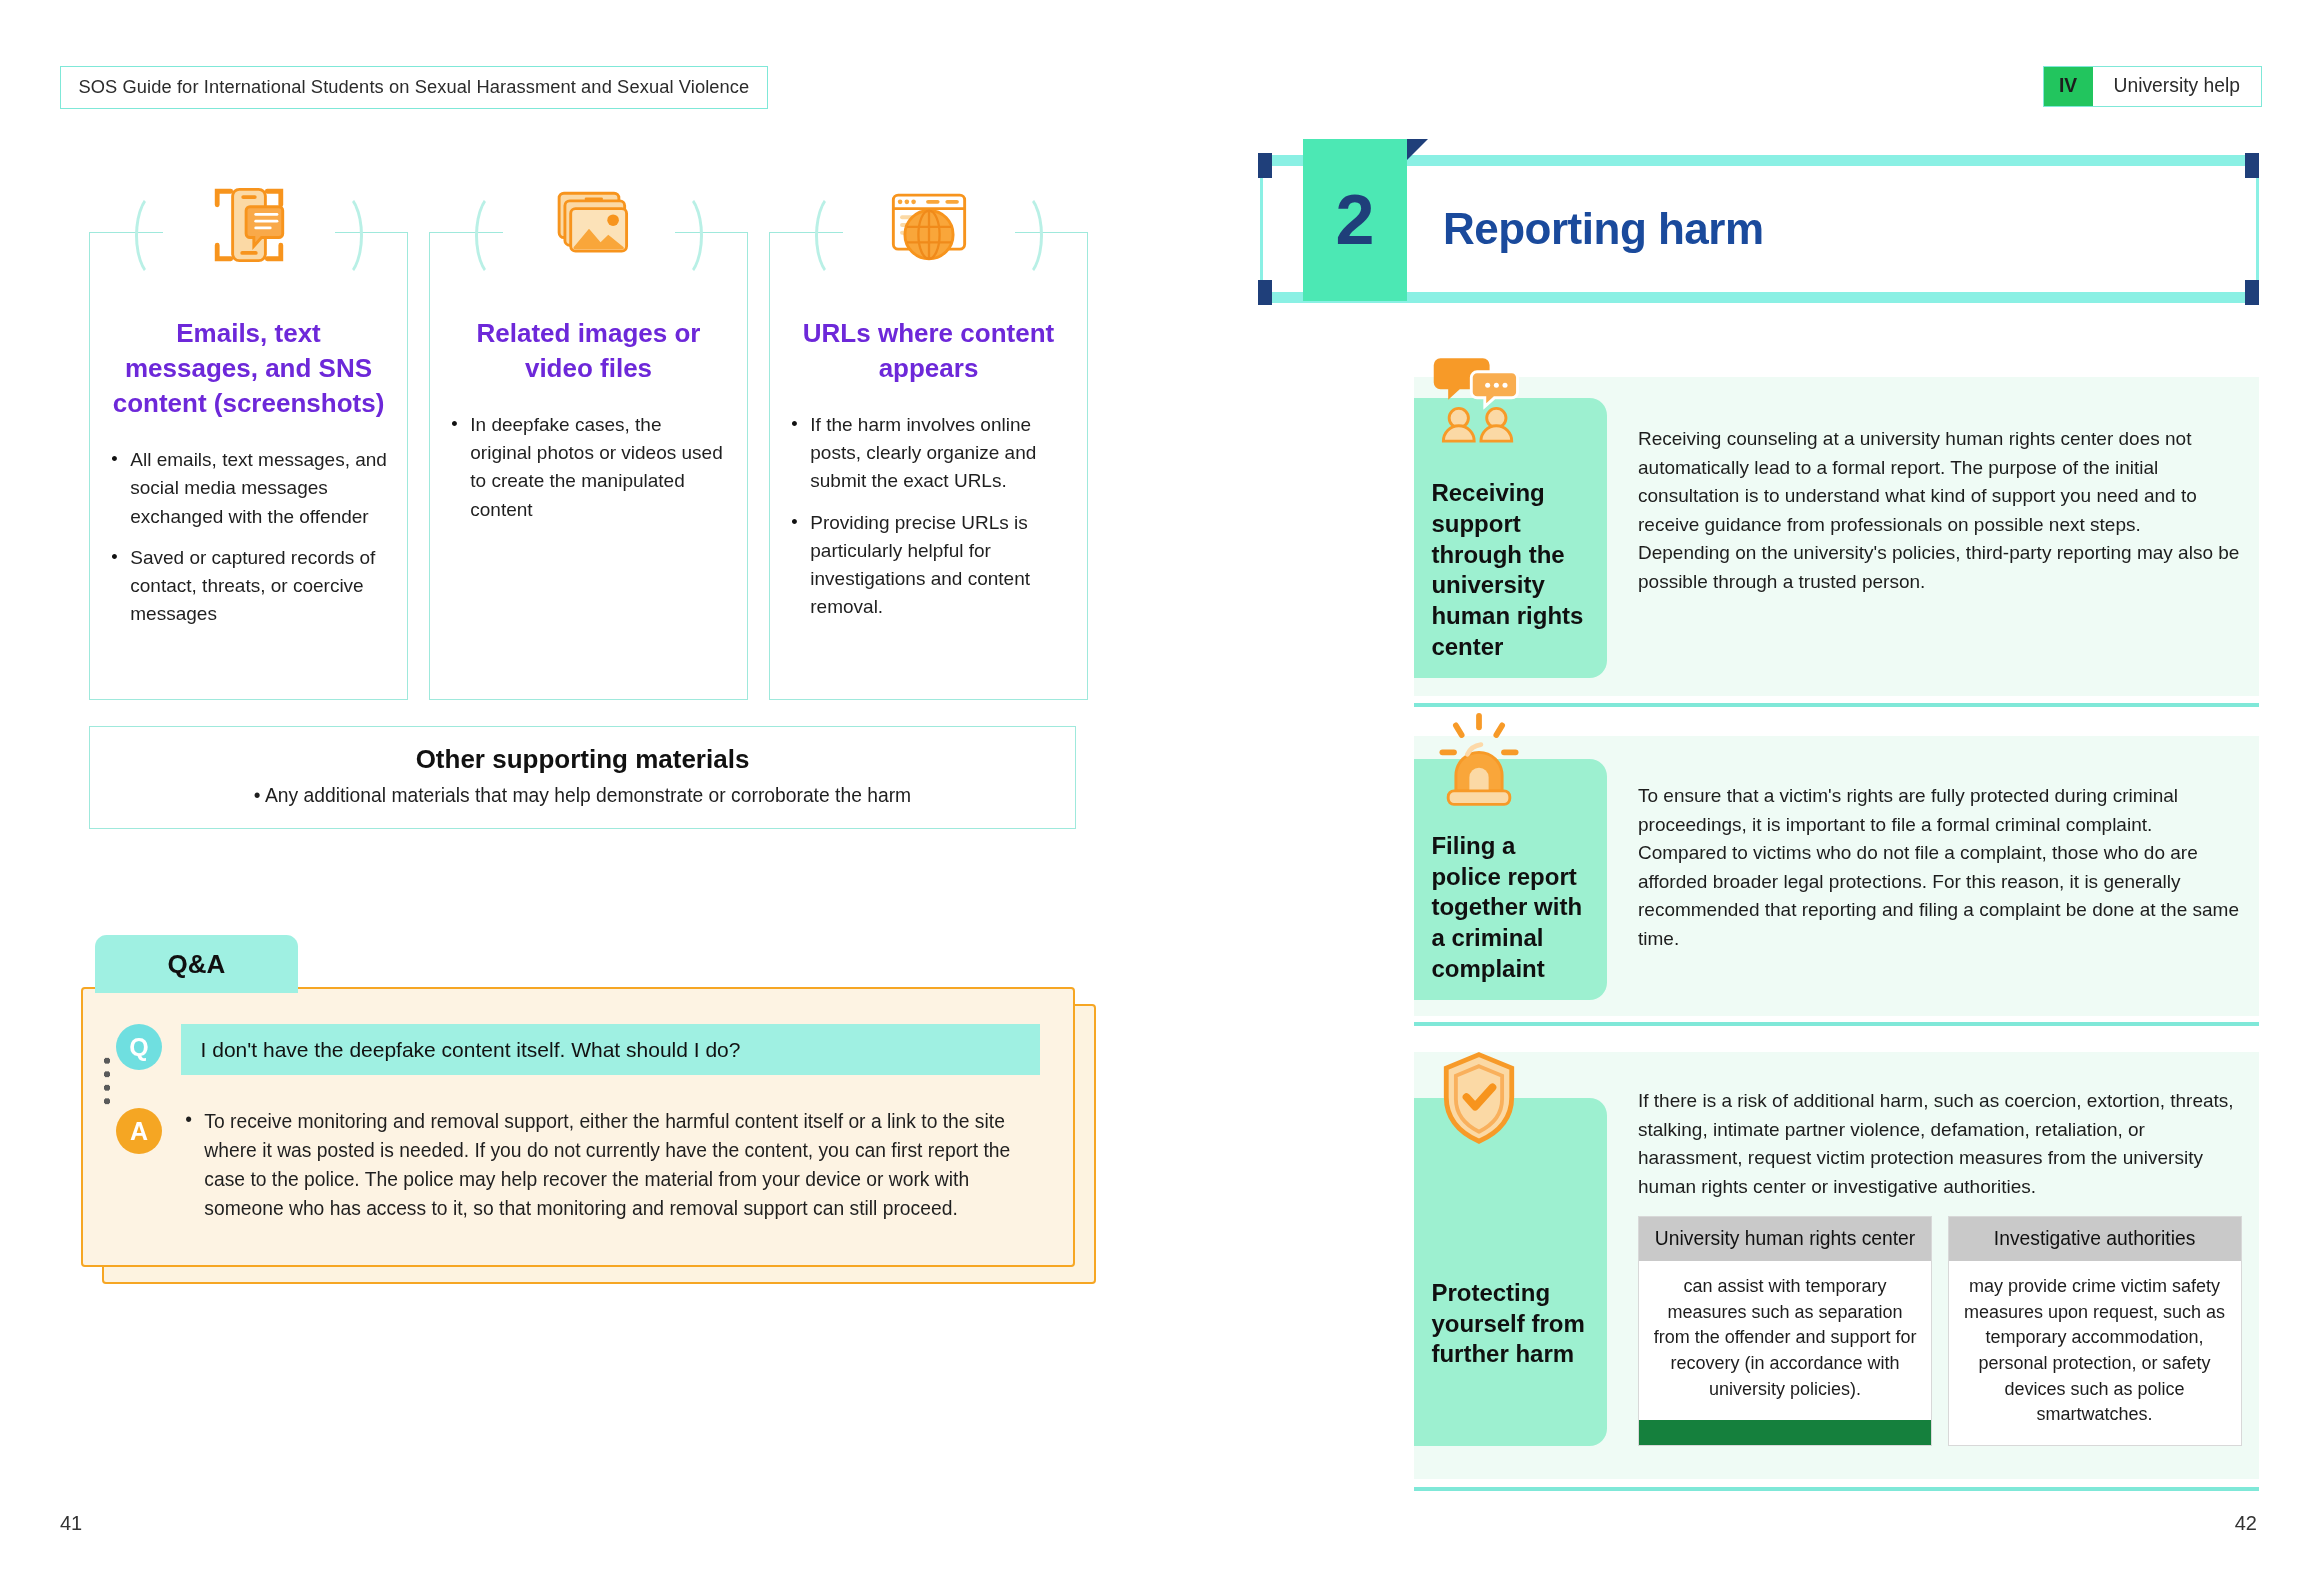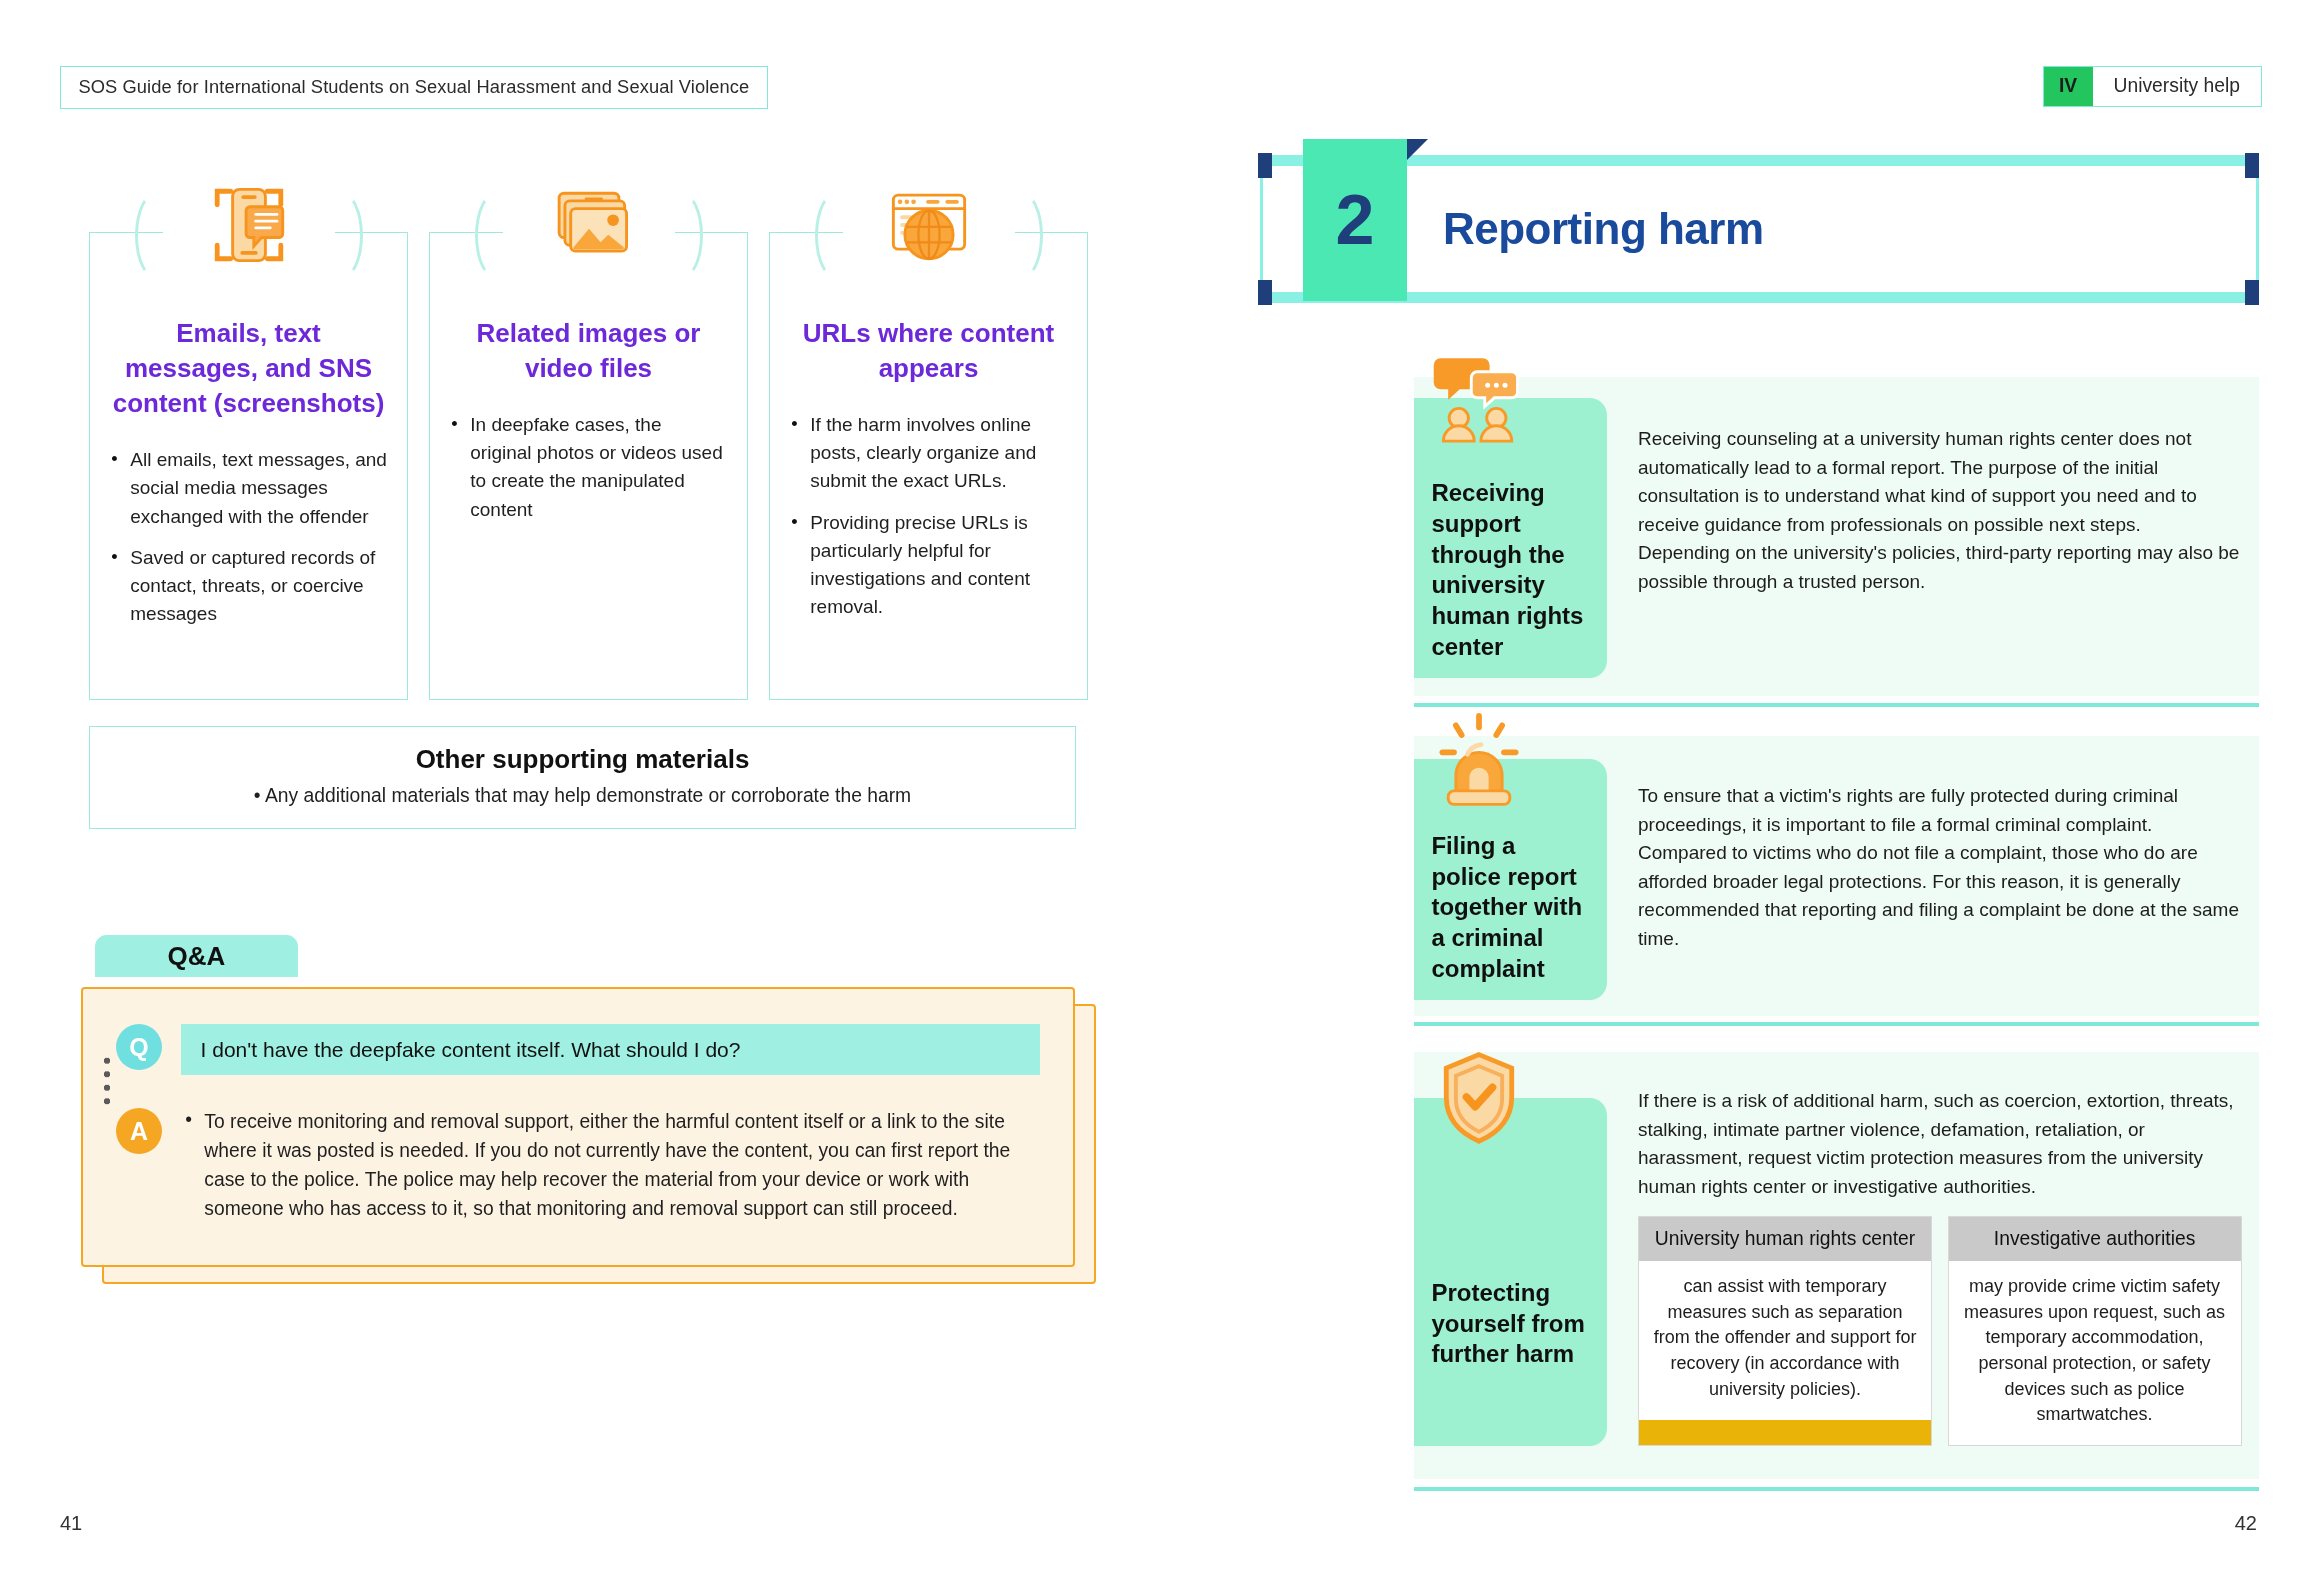--- a/index.html
+++ b/index.html
@@ -85,21 +85,21 @@
     border: 1.9px solid #9fe9dc; background: #fff;
     padding: 17.4px 19.3px 21px 19.3px; text-align: center;
   }
   .other-box h4 { font-size: 26px; font-weight: bold; margin-bottom: 9.7px; color: #111; }
   .other-box p { font-size: 19.3px; color: #1f1f1f; }
   .other-box p::before { content: "• "; }
 
   
   .qa-tab {
     position: absolute; left: 95px; top: 935px;
-    width: 203px; height: 42px;
+    width: 203px; height: 58px;
     background: #9ff0e2; border-radius: 11.6px 11.6px 0 0;
     display: flex; align-items: center; justify-content: center;
     font-size: 26px; font-weight: bold; color: #101010; z-index: 3;
   }
   .qa-shadow {
     position: absolute; left: 102px; top: 1004px;
     width: 994px; height: 280px;
     border: 2.9px solid #f6a623; border-radius: 3.9px; background: #fdf3e0;
   }
   .qa-box {
@@ -181,21 +181,21 @@
   }
   .iblock .body {
     position: absolute; left: 224px; right: 17.4px;
     font-size: 19px; line-height: 1.5; color: #1d1d1d;
   }
   .iblock .body p + p { margin-top: 0; }
   .rule { position: absolute; left: 1414px; width: 845px; height: 3.9px; background: #7fe8d8; }
 
   
   .subtables { display: flex; gap: 15.4px; margin-top: 15.4px; }
-  .subtable { width: 308px; border: 1px solid #d8d8d8; background: #eab308; }
+  .subtable { width: 308px; border: 1px solid #d8d8d8; background: #15803d; }
   .subtable .sth {
     background: #c9c9c9; text-align: center; font-size: 19.3px;
     padding: 9.7px 7.7px; color: #111; line-height: 1.25;
   }
   .subtable .stb {
     text-align: center; font-size: 18px; line-height: 1.42;
     padding: 13.5px 13.5px 17.4px 13.5px; color: #1d1d1d; background: #fff;
   }
 
   

